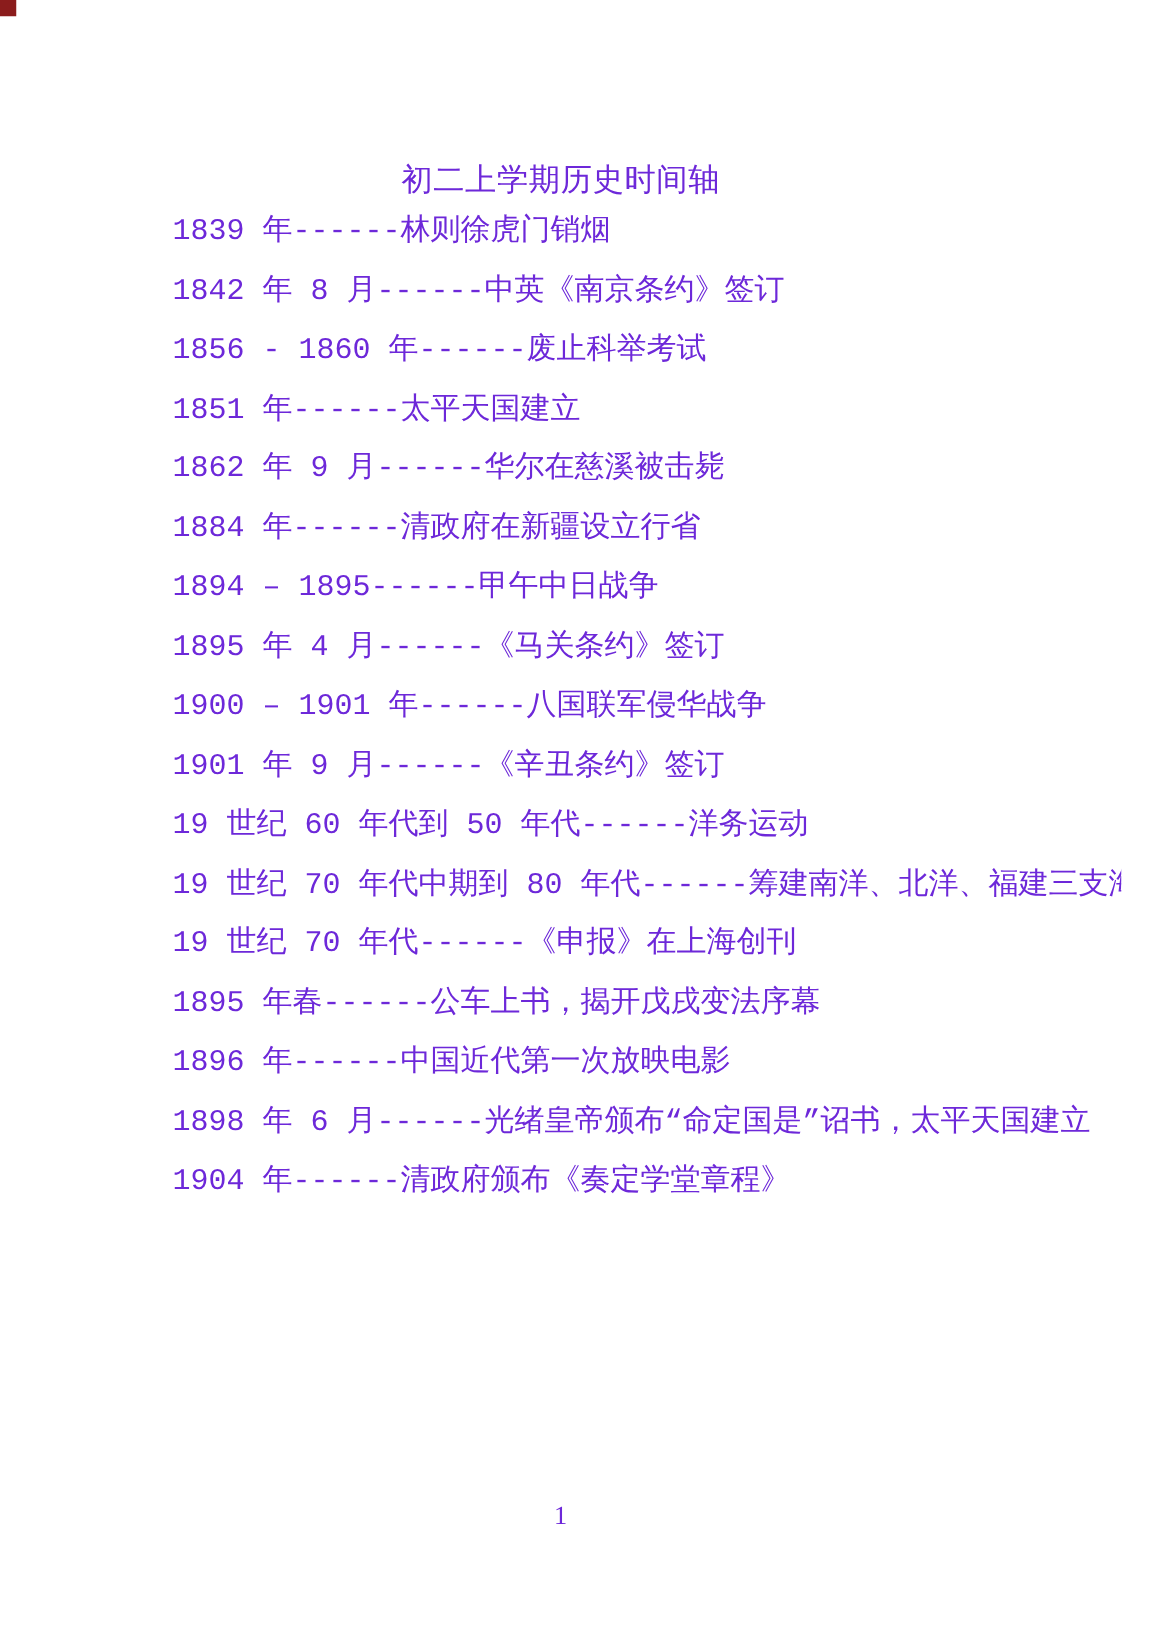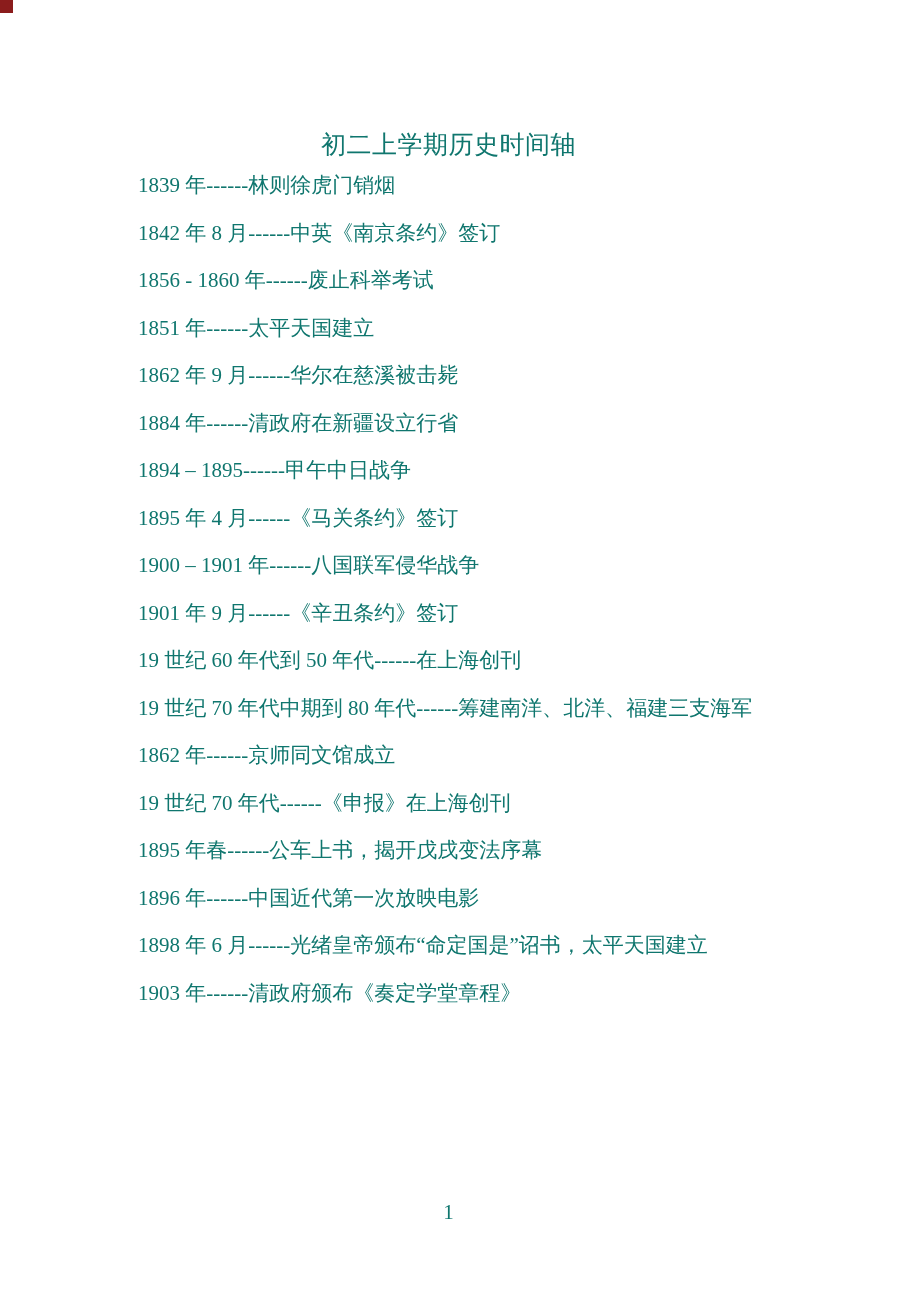--- a/index.html
+++ b/index.html
@@ -5,21 +5,21 @@
   html, body {
     margin: 0;
     padding: 0;
     background: #ffffff;
   }
   .page {
     position: relative;
     width: 897px;
     height: 1302px;
     background: #ffffff;
-    color: #0f766e;
+    color: #6d28d9;
     font-family: "Liberation Serif", "DejaVu Serif", serif;
     overflow: hidden;
   }
   .corner-marker {
     position: absolute;
     left: 0;
     top: 0;
     width: 13px;
     height: 13px;
     background: #8b1c1c;
@@ -39,22 +39,23 @@
     position: absolute;
     top: 162px;
     left: 138px;
     right: 40px;
   }
   .events p.event {
     margin: 0;
     padding: 0;
     height: 47.5px;
     line-height: 47.5px;
-    font-size: 21px;
+    font-size: 24px;
     white-space: nowrap;
+    font-family: Liberation Mono, monospace;
   }
   .page-number {
     position: absolute;
     top: 1200px;
     left: 0;
     width: 100%;
     text-align: center;
     font-size: 21px;
     line-height: 24px;
   }
@@ -72,25 +73,24 @@
     <p class="event"><span>1839 年</span><span>------</span><span>林则徐虎门销烟</span></p>
     <p class="event"><span>1842 年 8 月</span><span>------</span><span>中英《南京条约》签订</span></p>
     <p class="event"><span>1856 - 1860 年</span><span>------</span><span>废止科举考试</span></p>
     <p class="event"><span>1851 年</span><span>------</span><span>太平天国建立</span></p>
     <p class="event"><span>1862 年 9 月</span><span>------</span><span>华尔在慈溪被击毙</span></p>
     <p class="event"><span>1884 年</span><span>------</span><span>清政府在新疆设立行省</span></p>
     <p class="event"><span>1894 – 1895</span><span>------</span><span>甲午中日战争</span></p>
     <p class="event"><span>1895 年 4 月</span><span>------</span><span>《马关条约》签订</span></p>
     <p class="event"><span>1900 – 1901 年</span><span>------</span><span>八国联军侵华战争</span></p>
     <p class="event"><span>1901 年 9 月</span><span>------</span><span>《辛丑条约》签订</span></p>
-    <p class="event"><span>19 世纪 60 年代到 50 年代</span><span>------</span><span>在上海创刊</span></p>
+    <p class="event"><span>19 世纪 60 年代到 50 年代</span><span>------</span><span>洋务运动</span></p>
     <p class="event"><span>19 世纪 70 年代中期到 80 年代</span><span>------</span><span>筹建南洋、北洋、福建三支海军</span></p>
-    <p class="event"><span>1862 年</span><span>------</span><span>京师同文馆成立</span></p>
     <p class="event"><span>19 世纪 70 年代</span><span>------</span><span>《申报》在上海创刊</span></p>
     <p class="event"><span>1895 年春</span><span>------</span><span>公车上书，揭开戊戌变法序幕</span></p>
     <p class="event"><span>1896 年</span><span>------</span><span>中国近代第一次放映电影</span></p>
     <p class="event"><span>1898 年 6 月</span><span>------</span><span>光绪皇帝颁布“命定国是”诏书，太平天国建立</span></p>
-    <p class="event"><span>1903 年</span><span>------</span><span>清政府颁布《奏定学堂章程》</span></p>
+    <p class="event"><span>1904 年</span><span>------</span><span>清政府颁布《奏定学堂章程》</span></p>
   </div>
 
   <div class="page-number">1</div>
 
 </div>
 
 </body></html>

